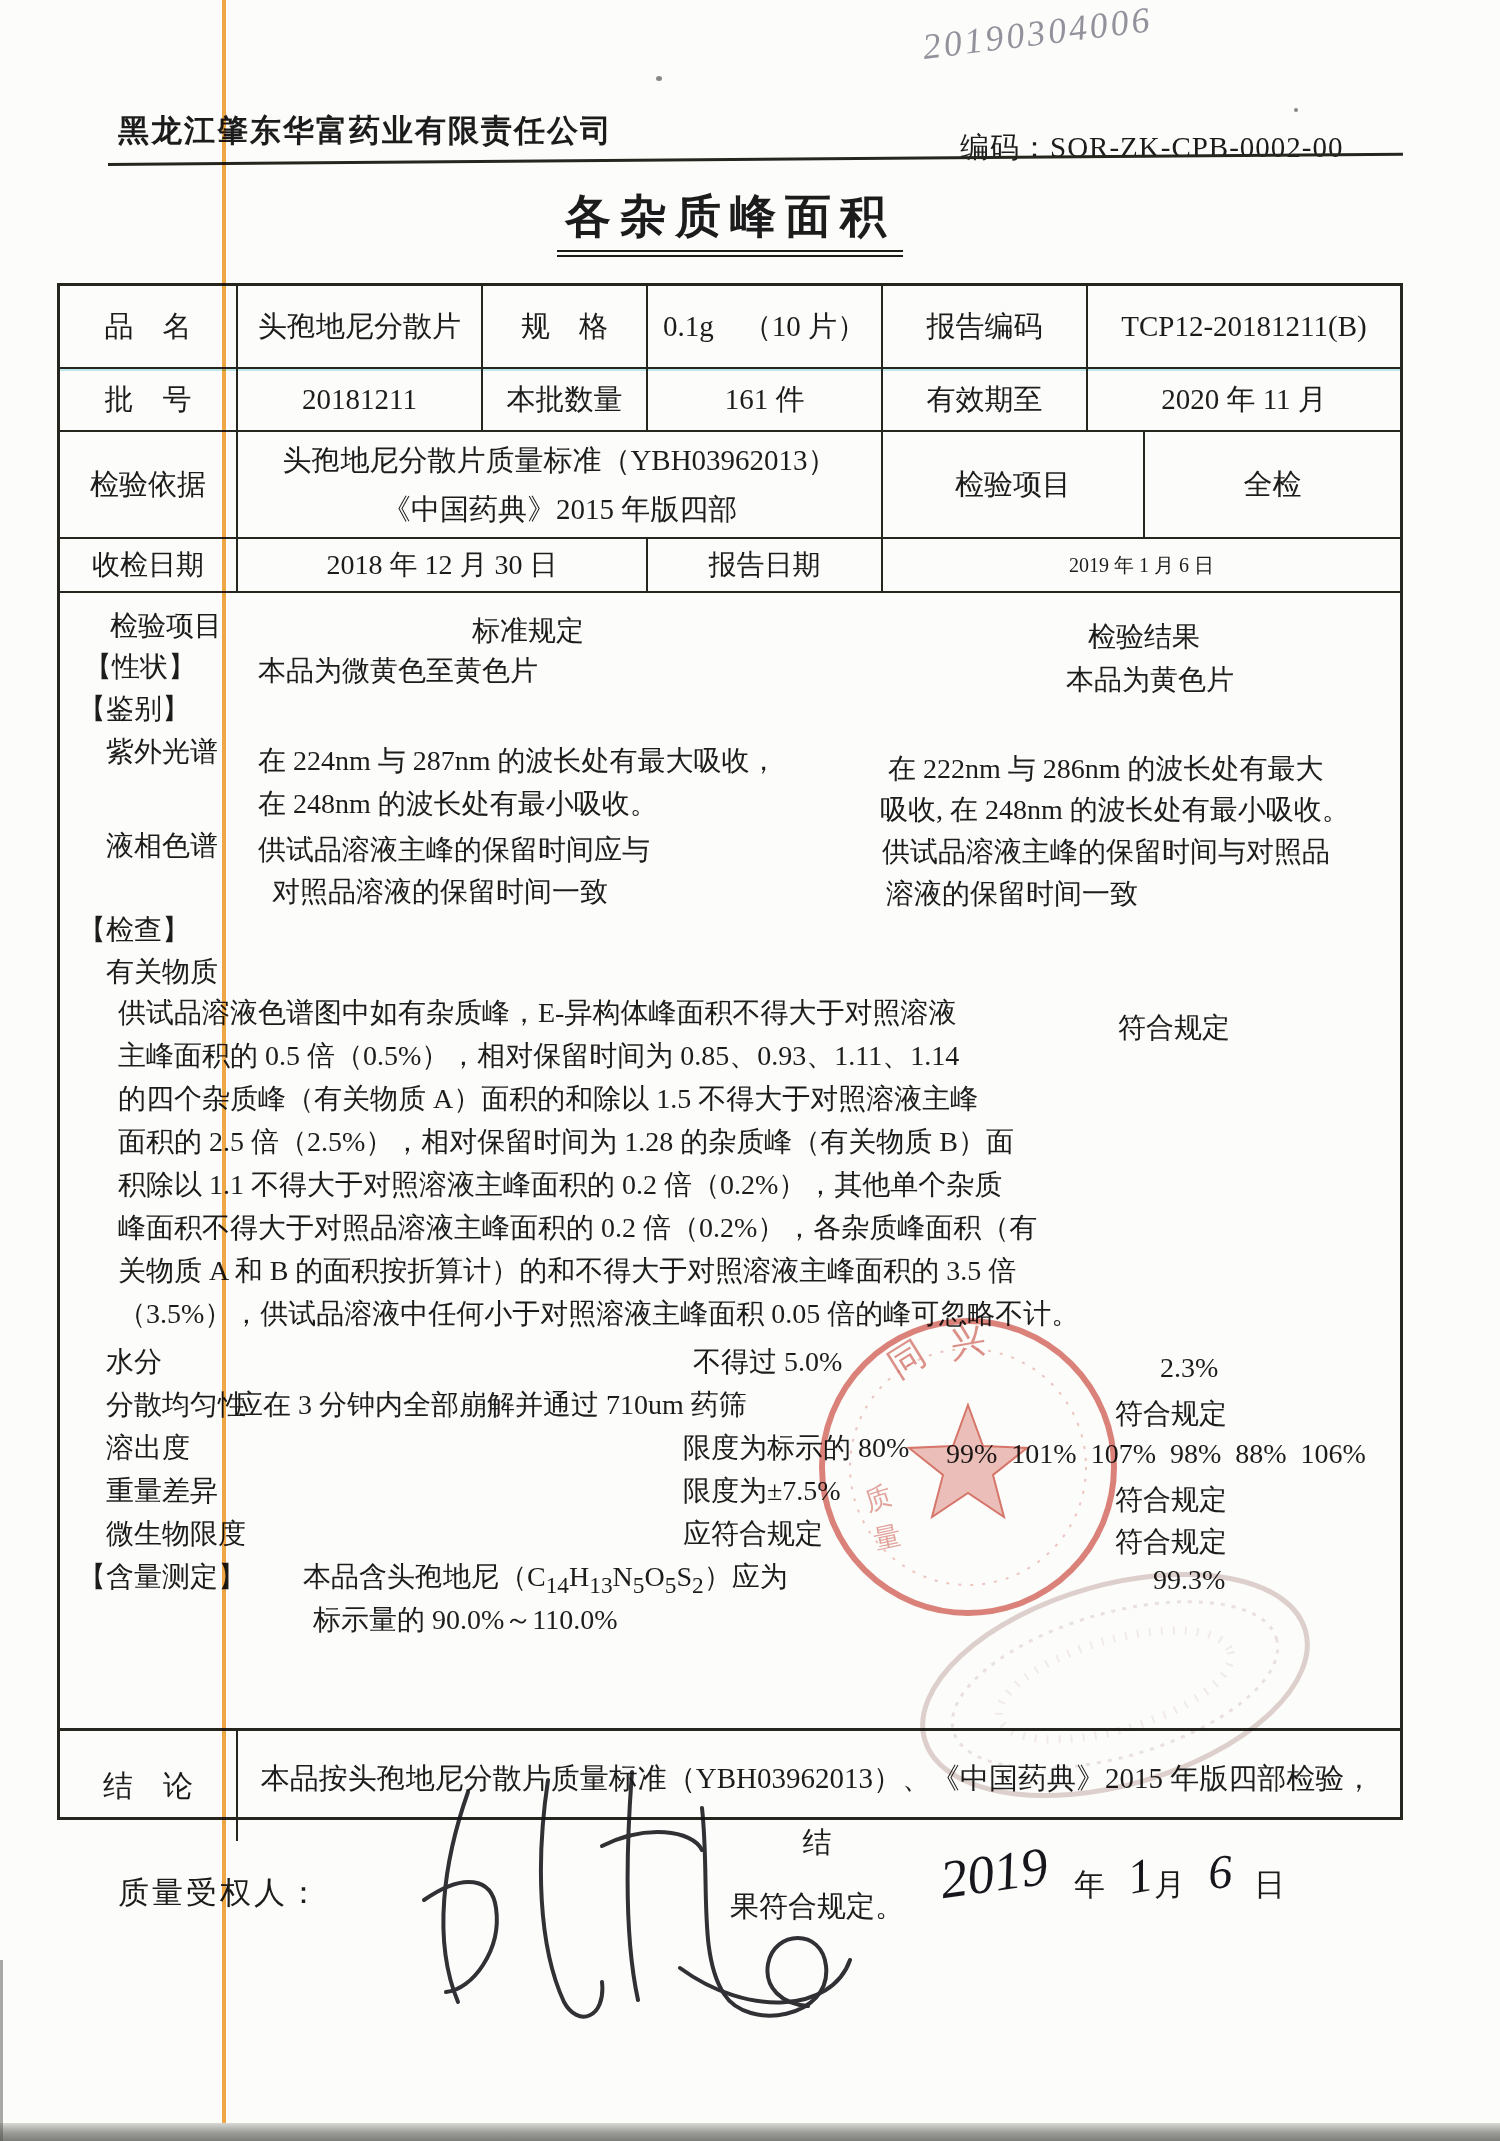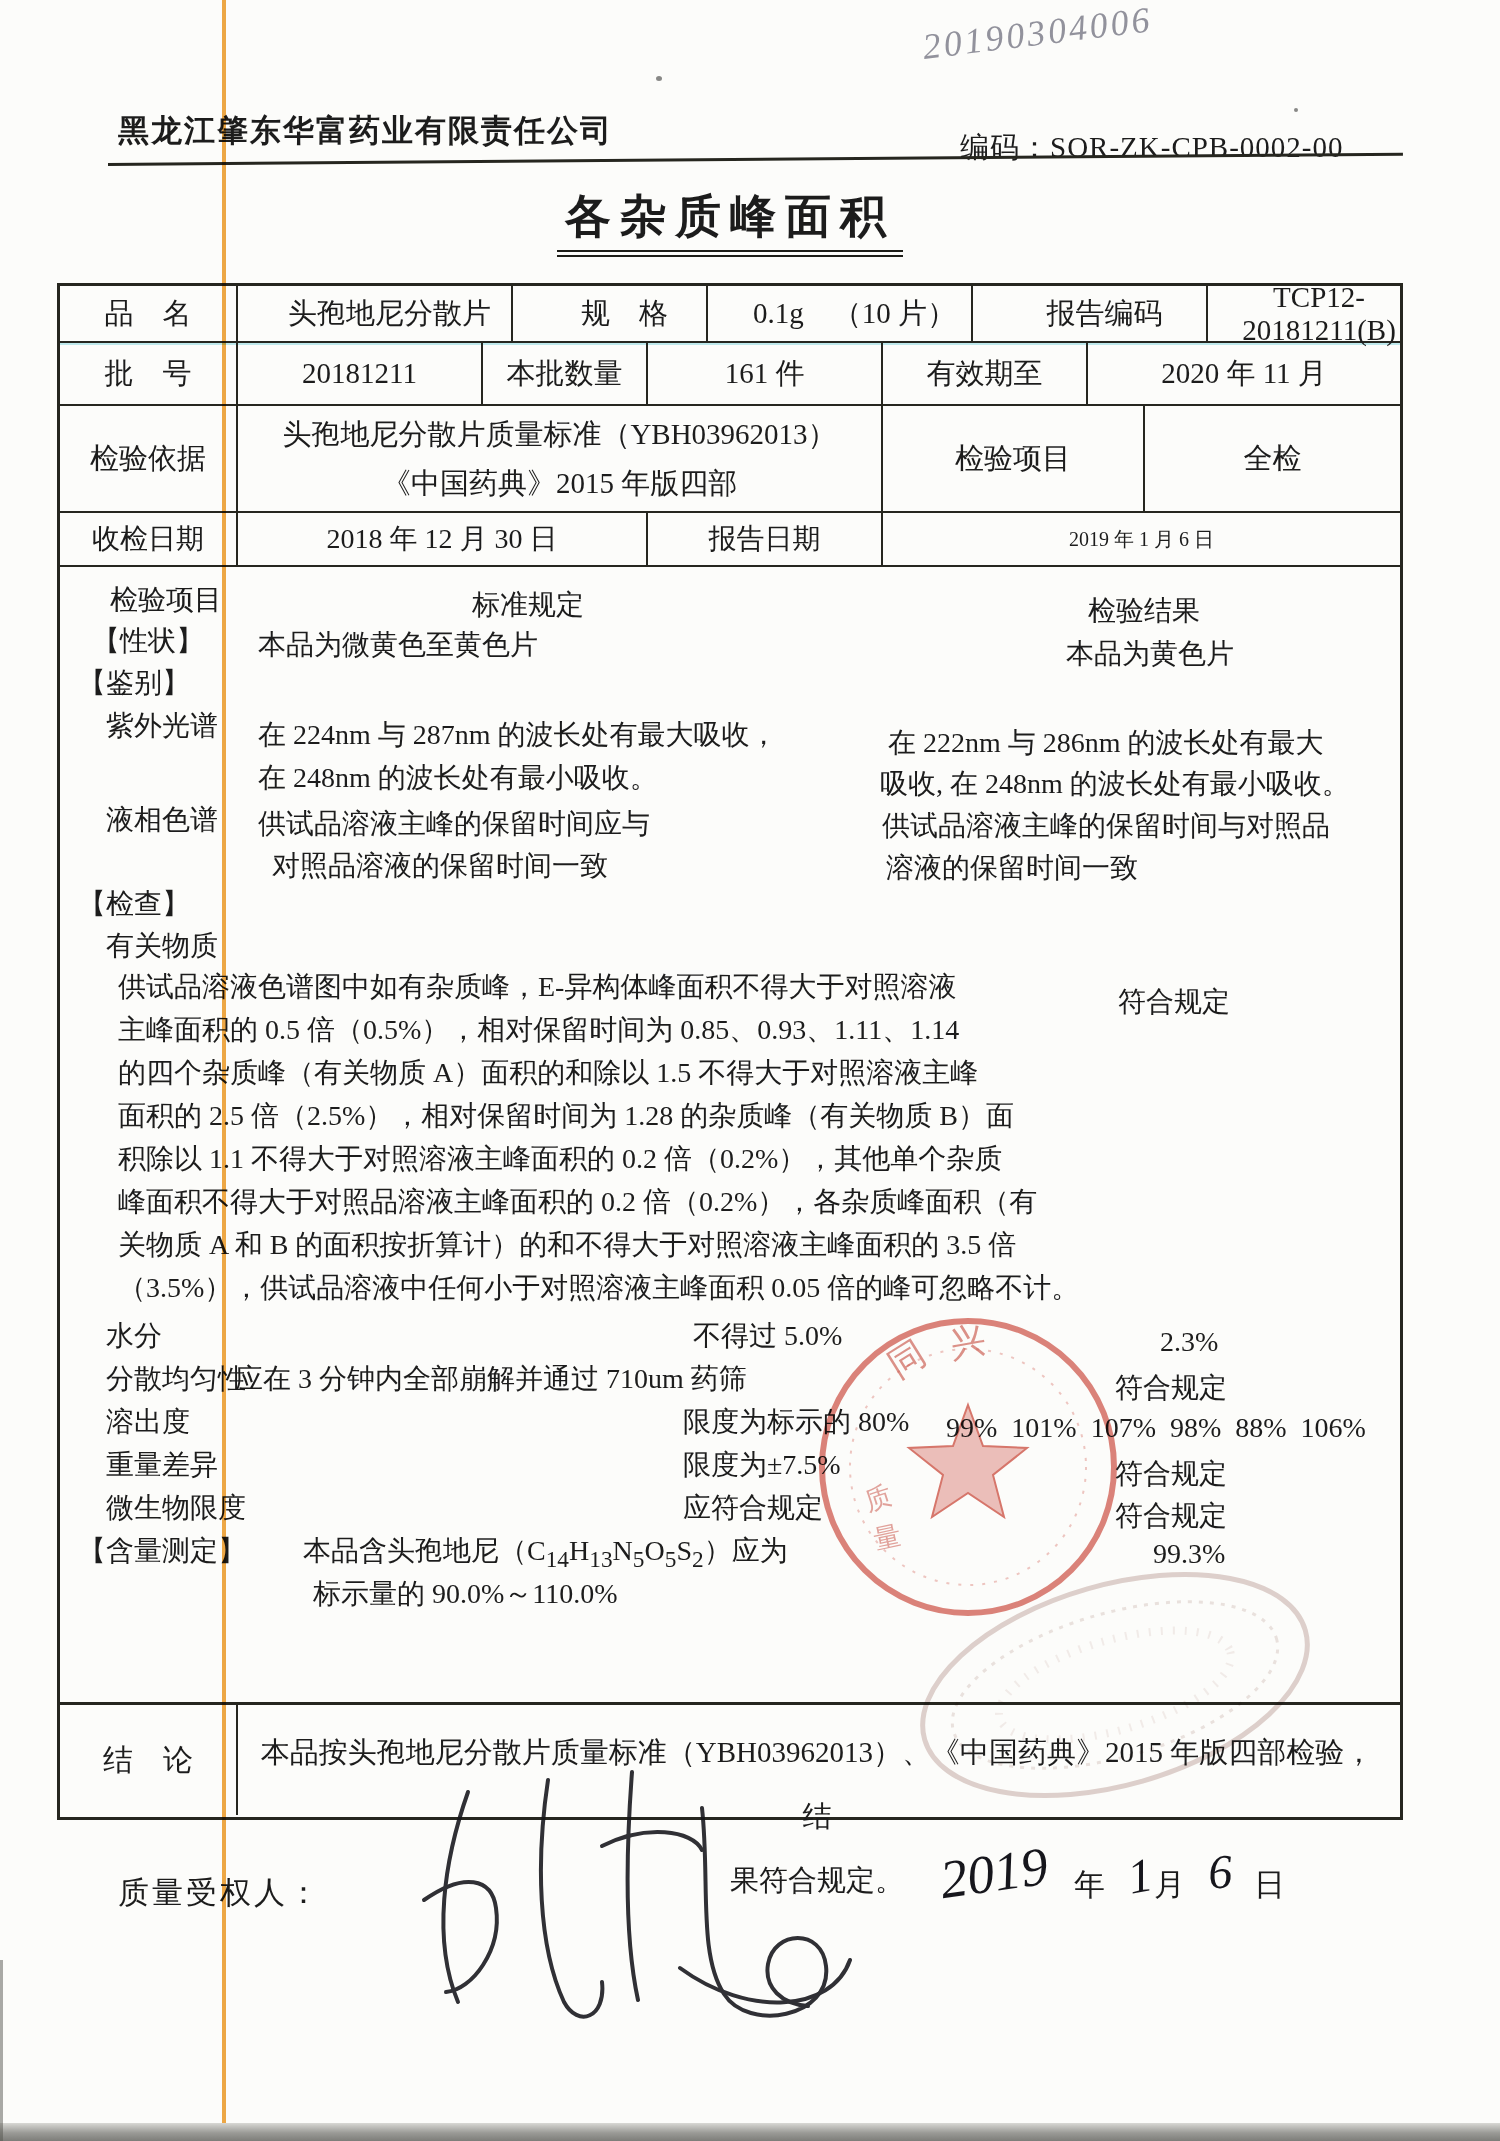--- a/index.html
+++ b/index.html
@@ -48,21 +48,21 @@
     <span>编码：</span><span>SOR-ZK-CPB-0002-00</span>
   </div>
   <div class="abs hrule" style="left:108px;top:163px;width:1295px;"></div>
 
   <div class="abs" style="left:57px;top:186px;width:1346px;text-align:center;">
     <span class="title">各杂质峰面积</span>
   </div>
 
   <div class="abs report-table" style="left:57px;top:283px;width:1346px;height:1537px;">
 
-    <div class="trow" style="height:57px;box-shadow:0 2px 0 rgba(0,170,190,.25);gap:30px;">
+    <div class="trow" style="height:83px;box-shadow:0 2px 0 rgba(0,170,190,.25);">
       <div class="cell" style="width:178px;">品　名</div>
       <div class="cell" style="width:245px;">头孢地尼分散片</div>
       <div class="cell" style="width:165px;">规　格</div>
       <div class="cell" style="width:235px;">0.1g　（10 片）</div>
       <div class="cell" style="width:205px;">报告编码</div>
       <div class="cell last" style="flex:1;">TCP12-20181211(B)</div>
     </div>
 
     <div class="trow" style="height:63px;">
       <div class="cell" style="width:178px;">批　号</div>
@@ -88,21 +88,21 @@
       <div class="cell" style="width:410px;font-size:28px;">2018 年 12 月 30 日</div>
       <div class="cell" style="width:235px;font-size:28px;">报告日期</div>
       <div class="cell last" style="flex:1;font-size:20px;">2019 年 1 月 6 日</div>
     </div>
 
     <div class="bodyrow" style="height:1138px;">
       <div class="bt" style="left:50px;top:14px;">检验项目</div>
       <div class="bt" style="left:412px;top:19px;">标准规定</div>
       <div class="bt" style="left:1028px;top:25px;">检验结果</div>
 
-      <div class="bt" style="left:32px;top:55px;">【性状】</div>
+      <div class="bt" style="left:24px;top:55px;">【性状】</div>
       <div class="bt" style="left:198px;top:59px;">本品为微黄色至黄色片</div>
       <div class="bt" style="left:1006px;top:68px;">本品为黄色片</div>
 
       <div class="bt" style="left:18px;top:97px;">【鉴别】</div>
 
       <div class="bt" style="left:46px;top:140px;">紫外光谱</div>
       <div class="bt" style="left:198px;top:149px;">在 224nm 与 287nm 的波长处有最大吸收，</div>
       <div class="bt" style="left:198px;top:192px;">在 248nm 的波长处有最小吸收。</div>
       <div class="bt" style="left:828px;top:157px;">在 222nm 与 286nm 的波长处有最大</div>
       <div class="bt" style="left:820px;top:198px;">吸收, 在 248nm 的波长处有最小吸收。</div>

